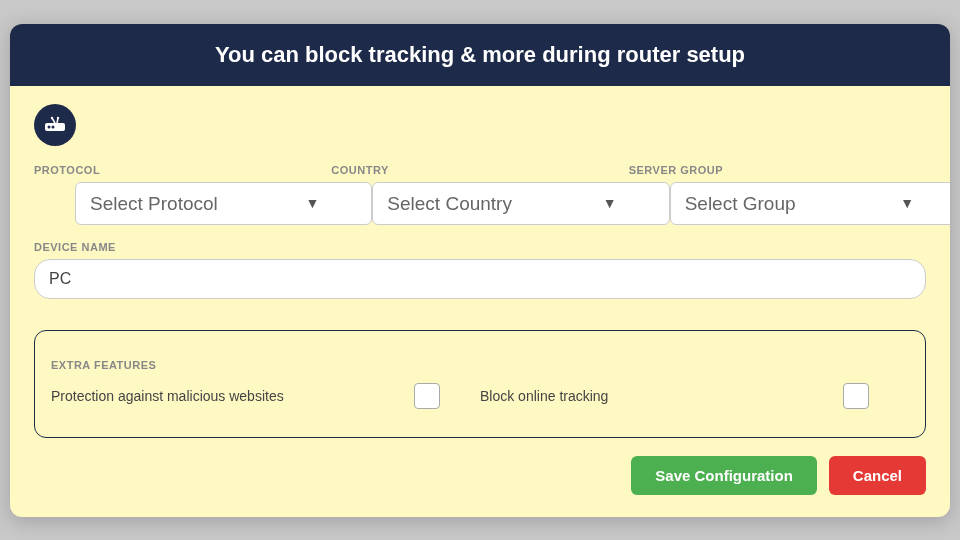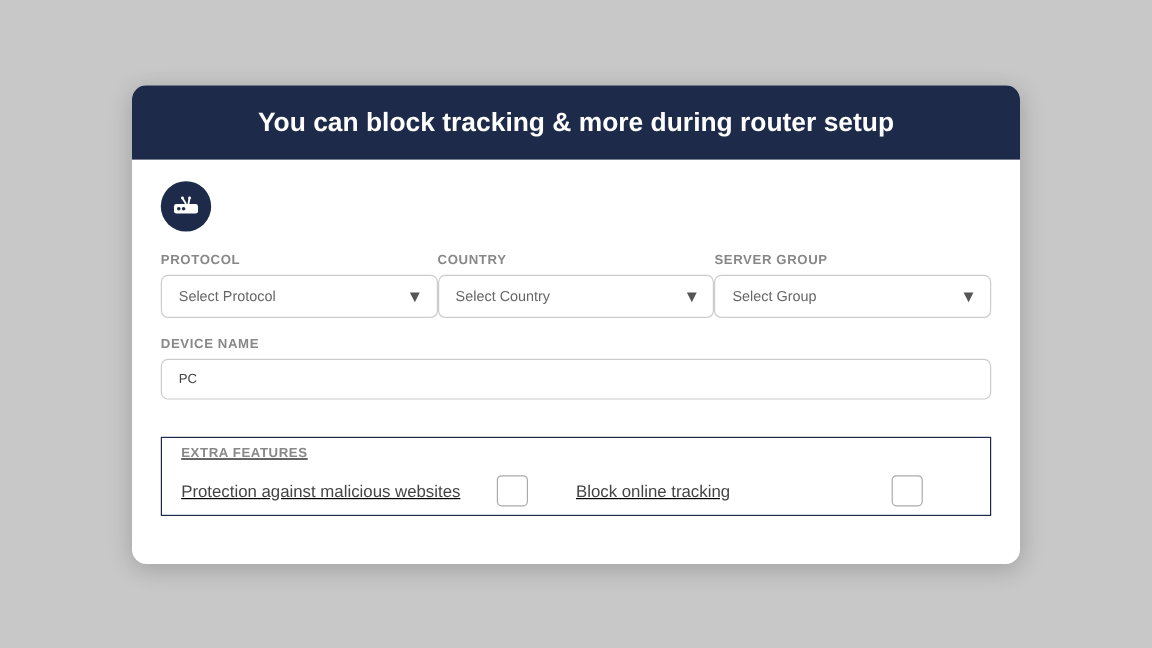--- a/index.html
+++ b/index.html
@@ -6,24 +6,24 @@
     body {
       background: #c8c8c8;
       display: flex;
       align-items: center;
       justify-content: center;
       width: 960px;
       height: 540px;
       font-family: Arial, sans-serif;
     }
     .card {
-      background: #ffffff;
+      background: #fef9c3;
       border-radius: 12px;
       overflow: hidden;
-      width: 740px;
+      width: 940px;
       box-shadow: 0 4px 20px rgba(0,0,0,0.2);
     }
     .banner {
       background: #1e2a4a;
       color: #fff;
       text-align: center;
       padding: 18px 20px;
       font-size: 22px;
       font-weight: bold;
     }
@@ -68,53 +68,53 @@
       text-transform: uppercase;
     }
     .dropdown-wrapper {
       position: relative;
     }
     .dropdown-wrapper select {
       width: 100%;
       border: 1.5px solid #ccc;
       border-radius: 6px;
       padding: 10px 36px 10px 14px;
-      font-size: 12px;
+      font-size: 19px;
       color: #666;
       background: #fff;
       appearance: none;
       cursor: pointer;
+      margin-left: 41px;
     }
     .dropdown-arrow {
       position: absolute;
       right: 12px;
       top: 50%;
       transform: translateY(-50%);
       pointer-events: none;
       color: #555;
       font-size: 14px;
     }
     .device-name-group {
       margin-bottom: 31px;
     }
     .device-name-input {
       width: 100%;
       border: 1.5px solid #ccc;
-      border-radius: 6px;
+      border-radius: 16px;
       padding: 10px 14px;
-      font-size: 11px;
+      font-size: 16px;
       color: #444;
       outline: none;
     }
     .extra-features-box {
       border: 1.5px solid #1e2a4a;
-      border-radius: 0;
-      padding: 7px 16px;
+      border-radius: 12px;
+      padding: 28px 16px;
       margin-bottom: 18px;
-      text-decoration: underline;
     }
     .extra-features-label {
       font-size: 11px;
       font-weight: bold;
       color: #888;
       letter-spacing: 0.5px;
       text-transform: uppercase;
       margin-bottom: 12px;
     }
     .features-grid {
@@ -253,14 +253,18 @@
 
         <div class="feature-item">
           <span class="feature-label">Block online tracking</span>
           <div class="checkbox-custom"></div>
         </div>
 
 
       </div>
     </div>
 
+    <div class="buttons-row">
+      <button class="btn-save">Save Configuration</button>
+      <button class="btn-cancel">Cancel</button>
+    </div>
   </div>
 </div>
 
 </body></html>

